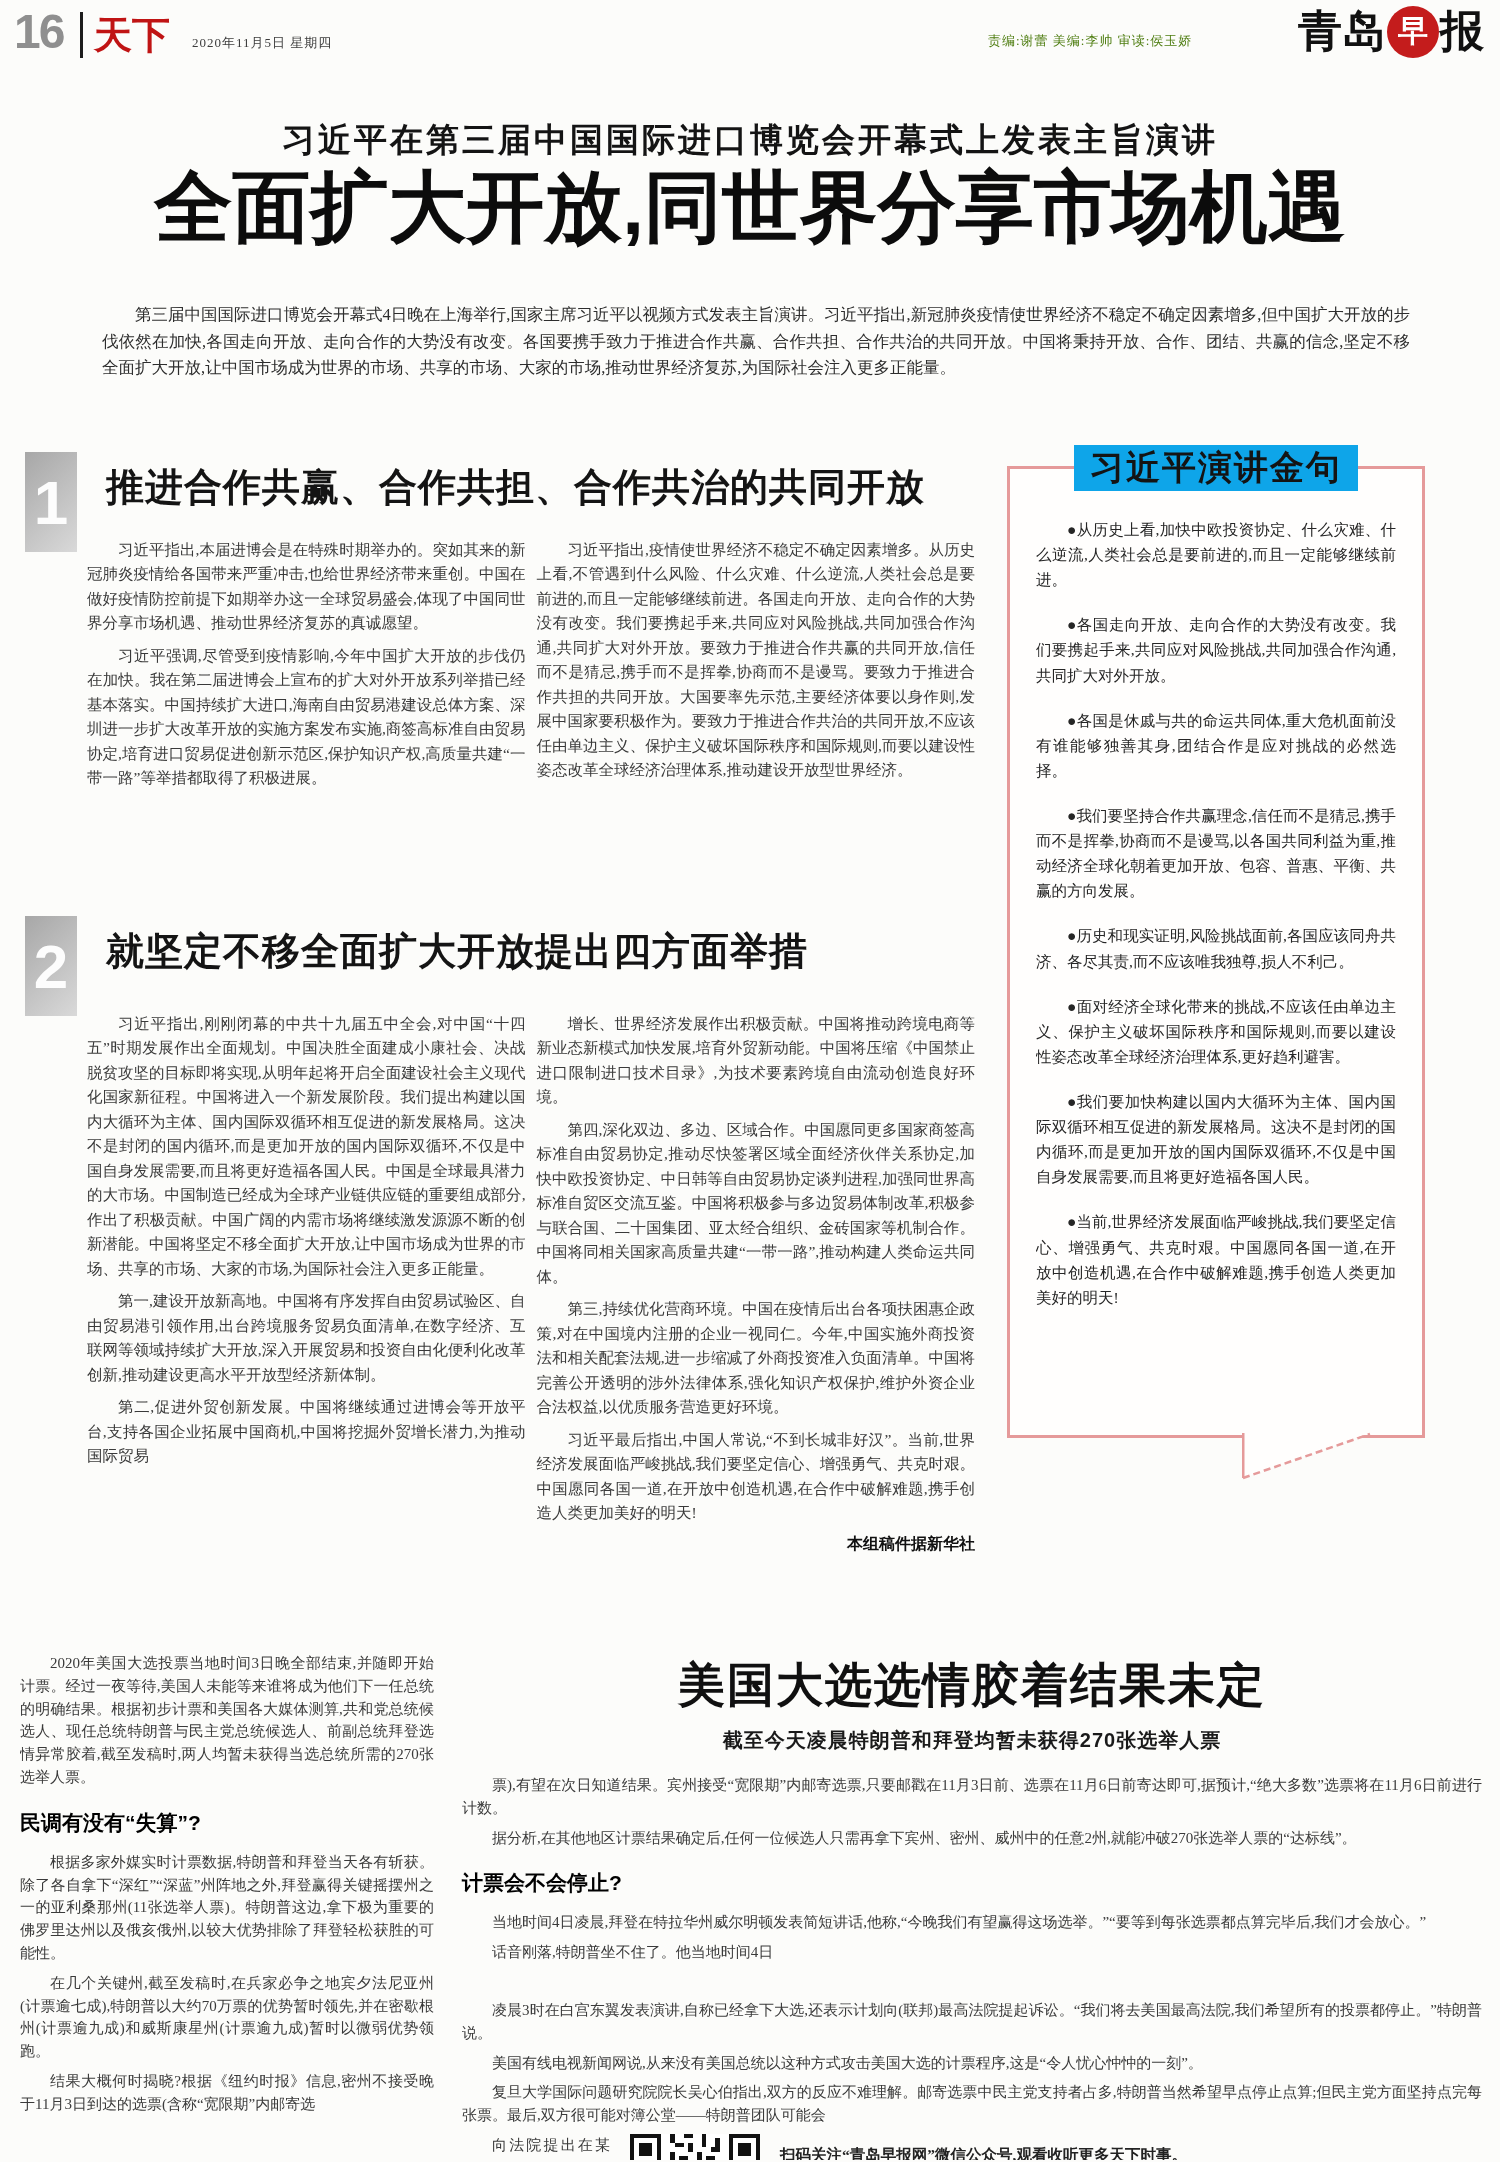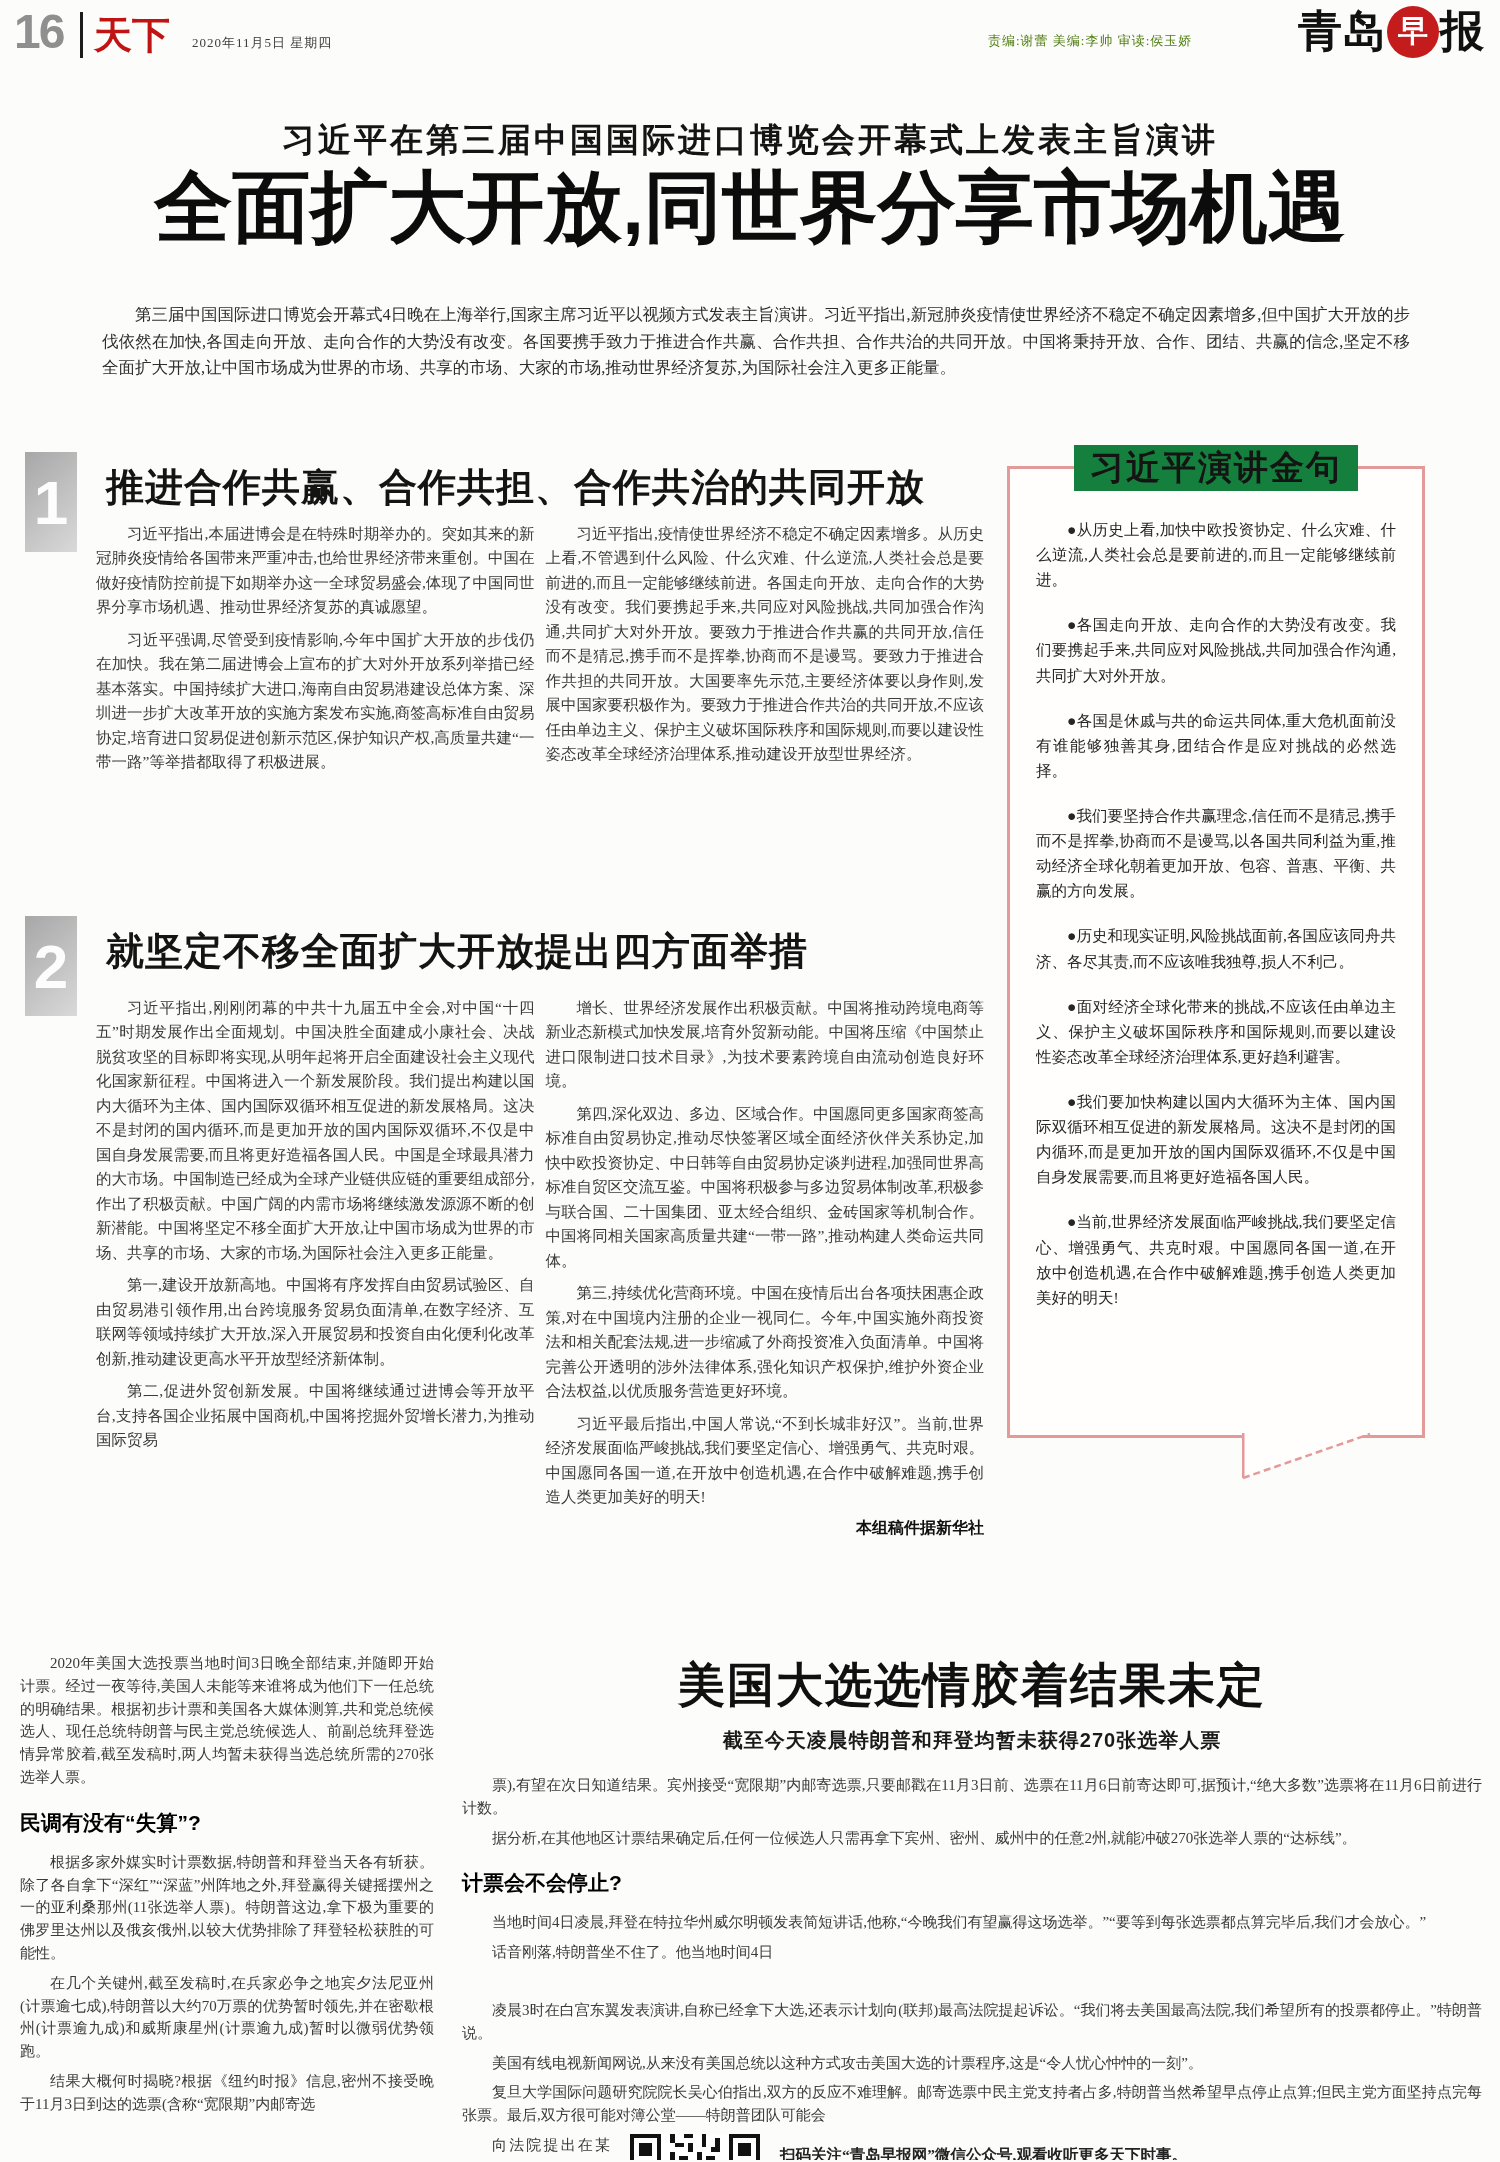--- a/index.html
+++ b/index.html
@@ -20,30 +20,30 @@
   .headline{position:absolute;left:0;top:156px;width:100%;text-align:center;font-family:"Liberation Sans","DejaVu Sans",sans-serif;font-weight:900;font-size:78px;color:#0c0c0c;letter-spacing:0px;}
   .lead{position:absolute;left:102px;top:302px;width:1308px;font-size:16.5px;line-height:1.62;text-align:justify;text-indent:2em;color:#2d2d2d;}
 
   .sec-num{position:absolute;width:52px;height:100px;background:linear-gradient(135deg,#a7a7a7,#d9d9d9);color:#fdfdfd;display:flex;align-items:center;justify-content:center;font-family:"Liberation Sans","DejaVu Sans",sans-serif;font-weight:900;font-size:62px;}
   .sec1-num{left:25px;top:452px;}
   .sec2-num{left:25px;top:916px;}
   .sec-title{position:absolute;left:106px;font-family:"Liberation Sans","DejaVu Sans",sans-serif;font-weight:900;color:#141414;font-size:38px;letter-spacing:1px;}
   .sec1-title{top:462px;}
   .sec2-title{top:926px;}
 
-  .cols{position:absolute;left:96px;width:888px;display:flex;gap:11px;overflow:hidden;}
+  .cols{position:absolute;left:87px;width:888px;display:flex;gap:11px;overflow:hidden;margin-top:16px;}
   .sec1-cols{top:522px;height:392px;}
   .sec2-cols{top:996px;height:650px;}
   .col{flex:1;min-width:0;}
   .col p{margin:0 0 8px;font-size:15.5px;line-height:1.58;text-align:justify;text-indent:2em;color:#3a3a3a;}
   .wire-credit{text-align:right;font-family:"Liberation Sans","DejaVu Sans",sans-serif;font-weight:900;font-size:16px;color:#111;margin-top:4px;}
 
   
   .quotes-box{position:absolute;left:1007px;top:466px;width:418px;height:972px;border:3px solid #e59a9a;background:#fffefd;box-sizing:border-box;padding:0 26px;}
-  .quotes-title{margin:-24px auto 0;width:max-content;background:#15803d;padding:0 16px;font-weight:900;font-size:34px;color:#141414;letter-spacing:2px;}
+  .quotes-title{margin:-24px auto 0;width:max-content;background:#0ea5e9;padding:0 16px;font-weight:900;font-size:34px;color:#141414;letter-spacing:2px;}
   .quotes-list{list-style:none;margin:26px 0 0;padding:0;overflow:hidden;max-height:880px;}
   .quotes-list p{margin:0 0 20px;font-size:15.5px;line-height:1.62;text-align:justify;text-indent:2em;color:#262626;}
   .bubble-tail{position:absolute;right:48px;bottom:-49px;}
 
   
   .bottom{position:absolute;left:20px;top:1652px;width:1462px;height:508px;display:flex;gap:28px;overflow:hidden;}
   .b-col1{flex:0 0 414px;min-width:0;}
   .bottom p{margin:0 0 7px;font-size:15px;line-height:1.52;text-align:justify;text-indent:2em;color:#3a3a3a;}
   .b-right{flex:1;min-width:0;}
   .b-head{text-align:center;font-family:"Liberation Sans","DejaVu Sans",sans-serif;font-weight:900;font-size:47px;color:#101010;letter-spacing:2px;margin-top:2px;}

